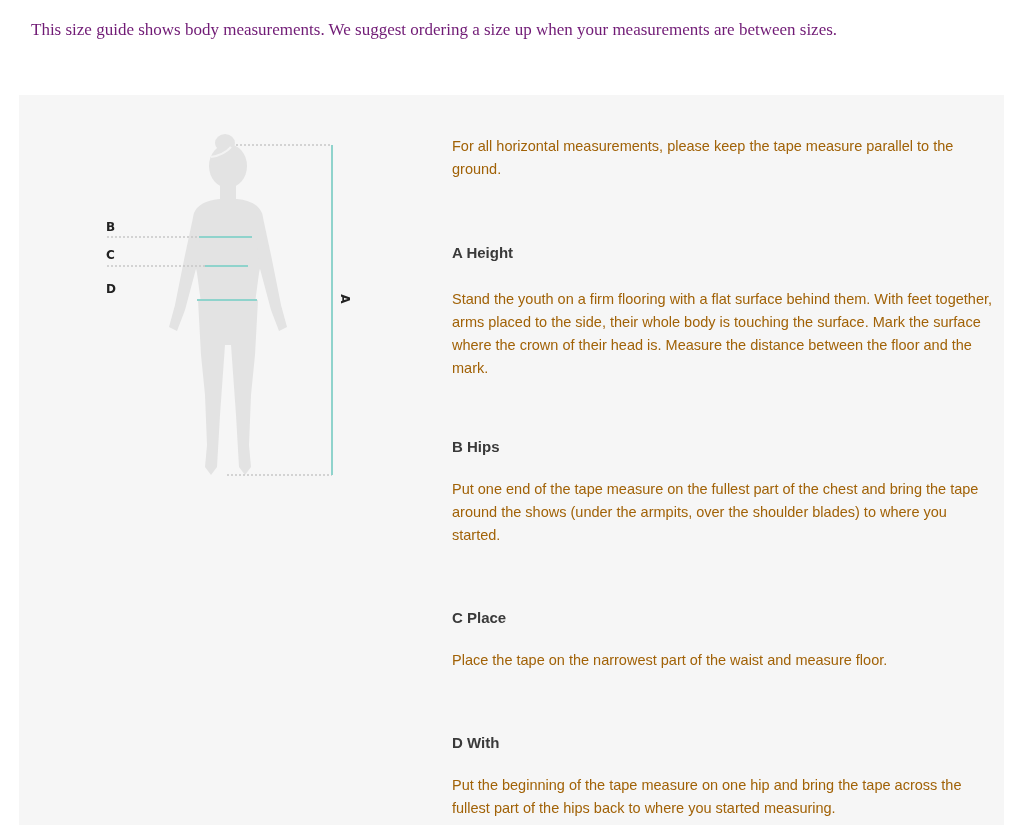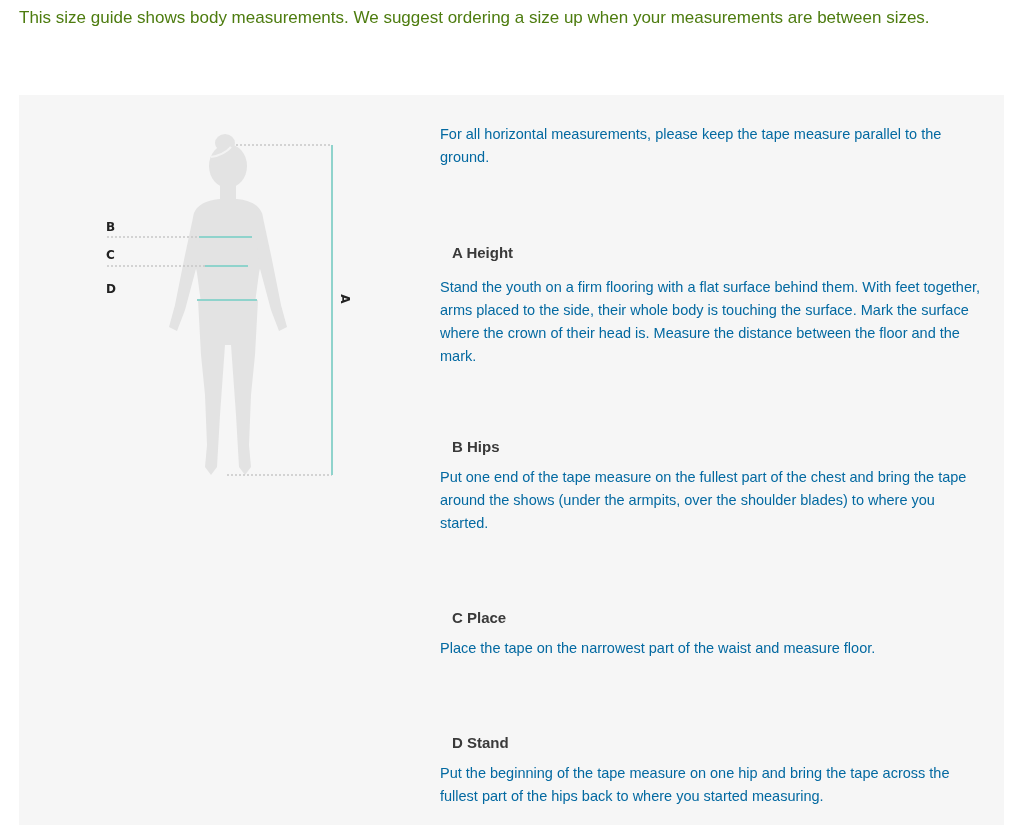--- a/index.html
+++ b/index.html
@@ -15,22 +15,23 @@
     color: #333333;
     position: relative;
   }
   .intro {
     position: absolute;
     left: 19px;
     top: 4px;
     width: 970px;
     font-size: 17px;
     line-height: 28px;
-    color: #4d7c0f;
-    margin: 0;
+    color: #701a75;
+    margin: 12px;
+    font-family: Liberation Serif, serif;
   }
   .panel {
     position: absolute;
     left: 19px;
     top: 95px;
     width: 985px;
     height: 740px;
     background: #f6f6f6;
   }
   .figure {
@@ -61,22 +62,22 @@
     left: 421px;
     top: 0;
     width: 545px;
   }
   .para {
     position: absolute;
     left: 0;
     width: 545px;
     font-size: 14.5px;
     line-height: 23px;
-    color: #0369a1;
-    margin: 0;
+    color: #a16207;
+    margin: 12px;
   }
   .heading {
     position: absolute;
     left: 0;
     font-size: 15px;
     font-weight: bold;
     color: #3a3a3a;
     margin: 12px;
   }
 </style>
@@ -133,16 +134,16 @@
 
     <h3 class="heading" style="top:137px;">A Height</h3>
     <p class="para" style="top:181px;">Stand the youth on a firm flooring with a flat surface behind them. With feet together, arms placed to the side, their whole body is touching the surface. Mark the surface where the crown of their head is. Measure the distance between the floor and the mark.</p>
 
     <h3 class="heading" style="top:331px;">B Hips</h3>
     <p class="para" style="top:371px;">Put one end of the tape measure on the fullest part of the chest and bring the tape around the shows (under the armpits, over the shoulder blades) to where you started.</p>
 
     <h3 class="heading" style="top:502px;">C Place</h3>
     <p class="para" style="top:542px;">Place the tape on the narrowest part of the waist and measure floor.</p>
 
-    <h3 class="heading" style="top:627px;">D Stand</h3>
+    <h3 class="heading" style="top:627px;">D With</h3>
     <p class="para" style="top:667px;">Put the beginning of the tape measure on one hip and bring the tape across the fullest part of the hips back to where you started measuring.</p>
   </div>
 </div>
 
 </body></html>

